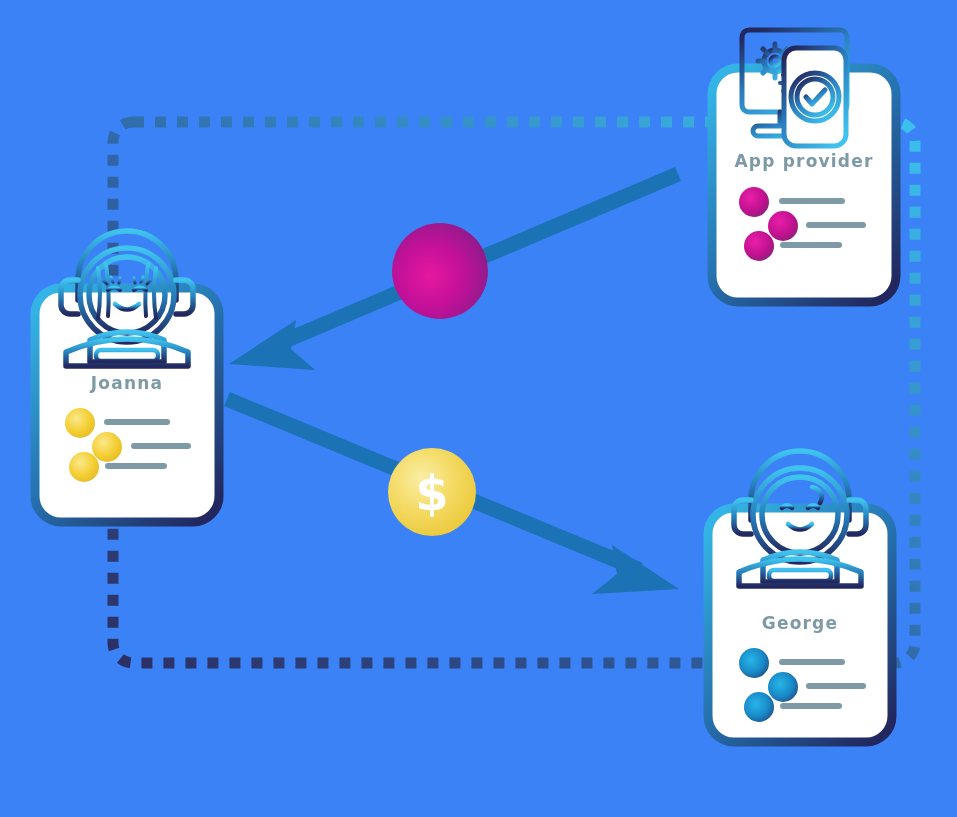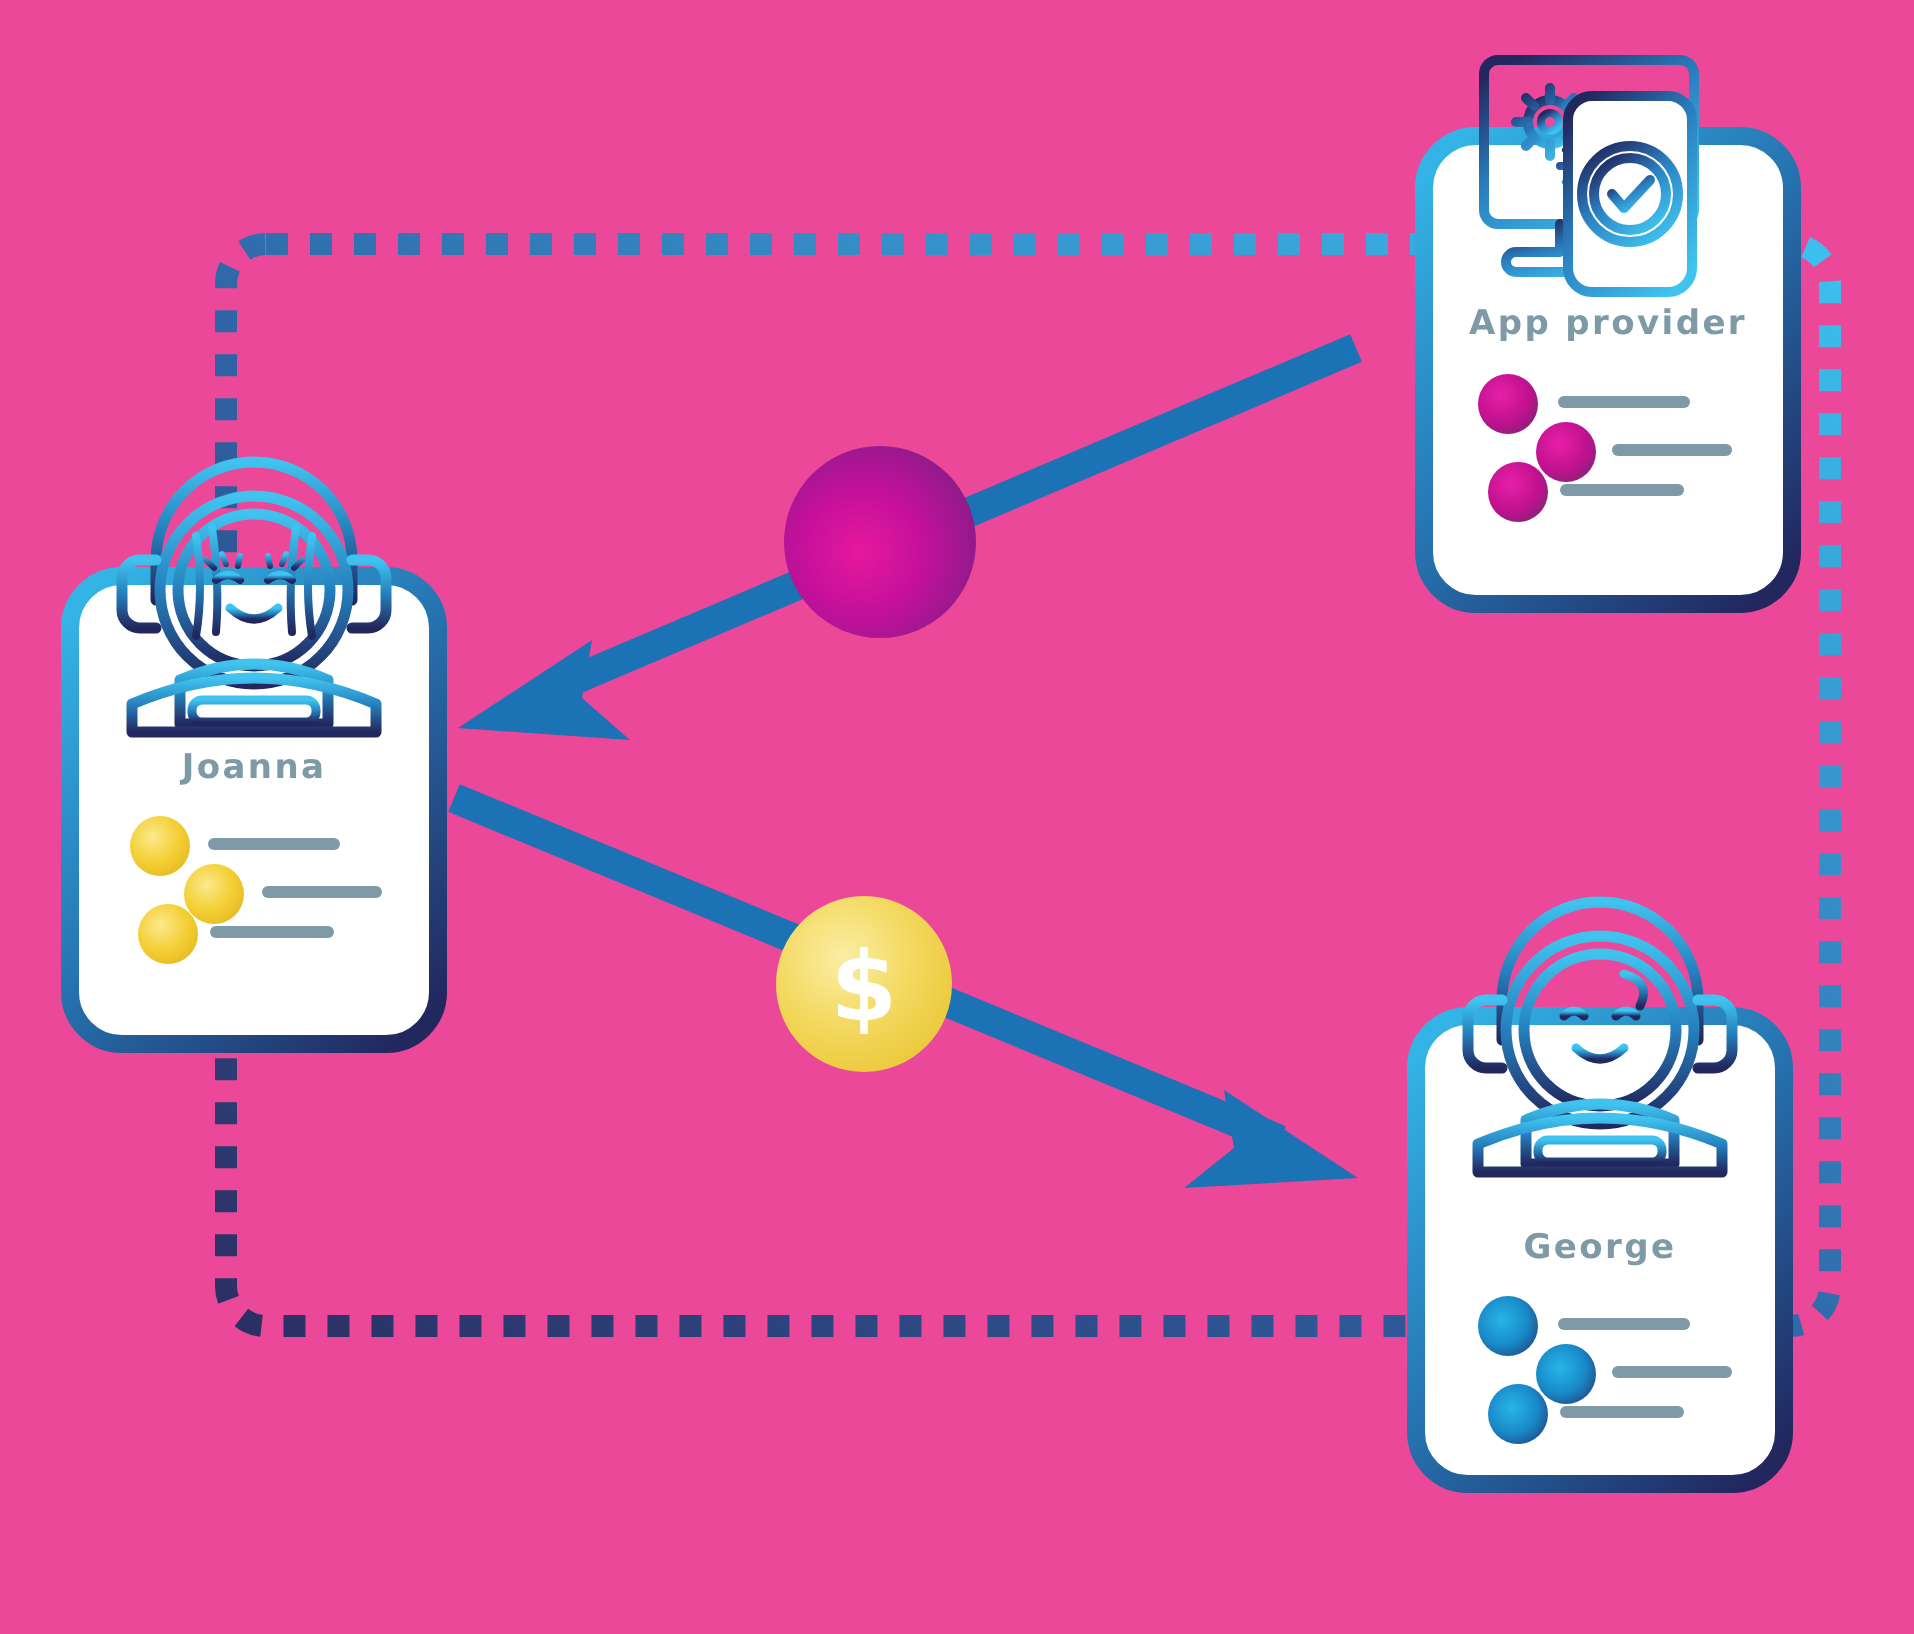--- a/index.html
+++ b/index.html
@@ -8,21 +8,21 @@
     padding: 0;
     background: #ffffff;
   }
   body {
     font-family: "DejaVu Sans", "Liberation Sans", sans-serif;
   }
   #stage {
     position: relative;
     width: 957px;
     height: 817px;
-    background: #ec4899;
+    background: #3b82f6;
     overflow: hidden;
   }
   #diagram-svg {
     position: absolute;
     left: 0;
     top: 0;
     width: 957px;
     height: 817px;
   }
   .card-title {

